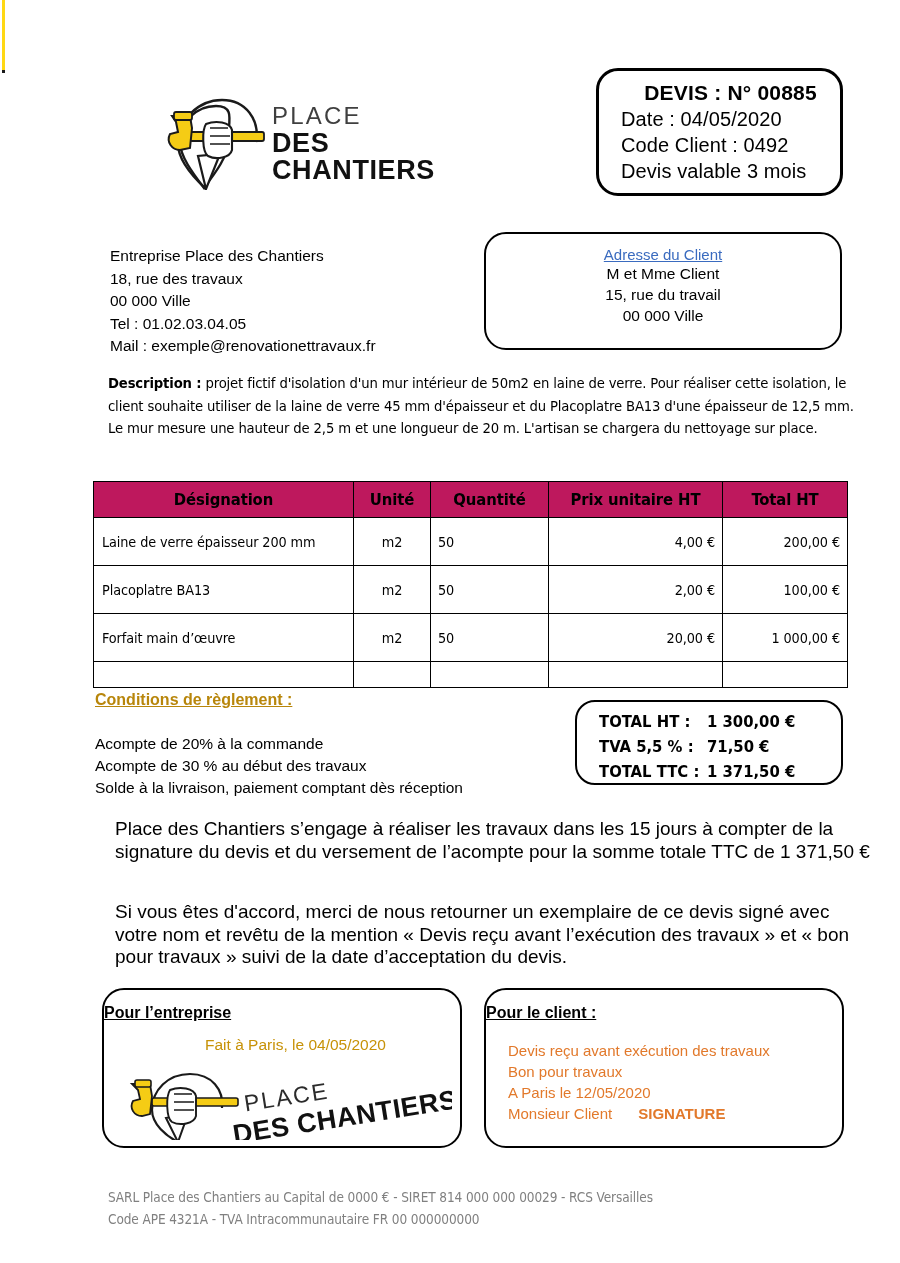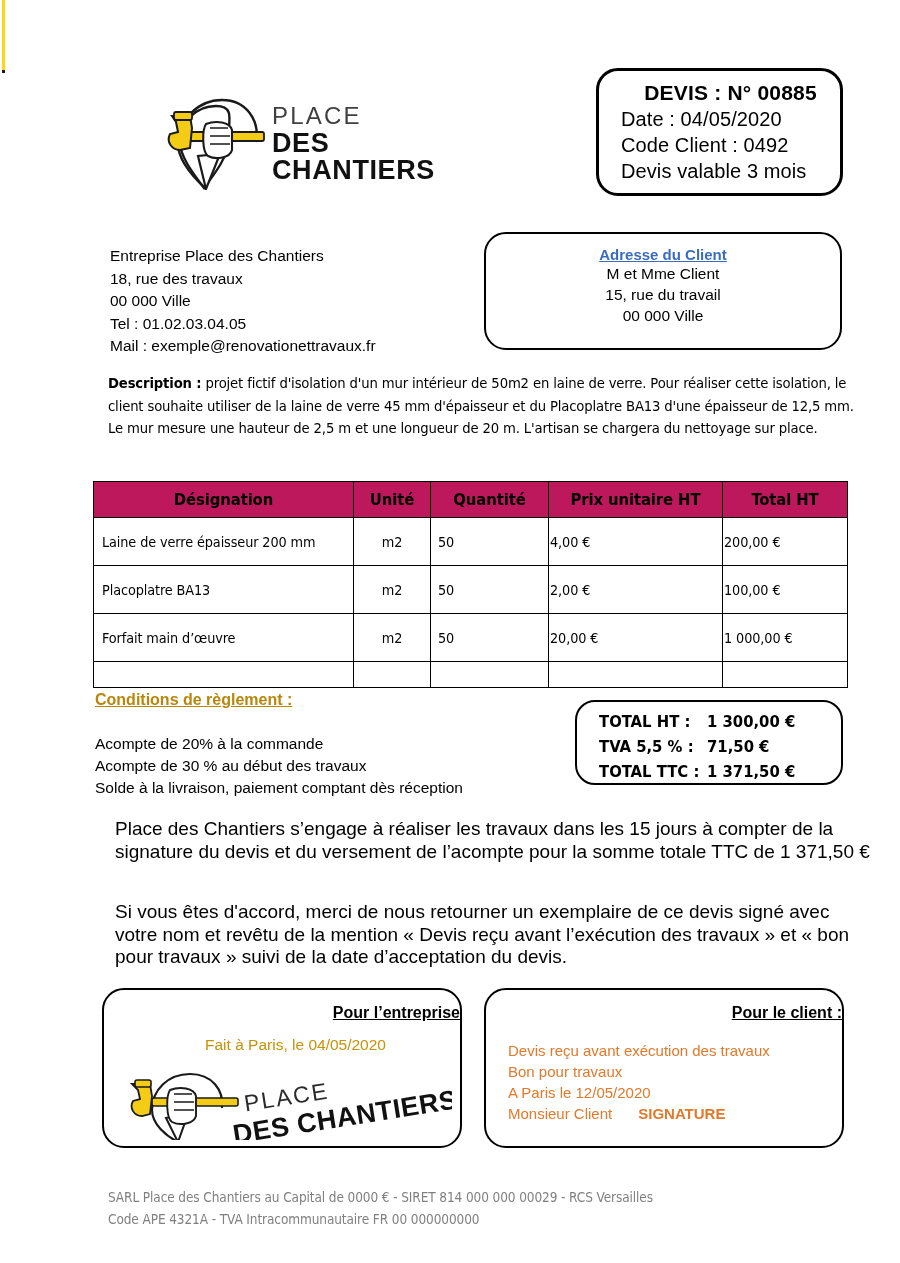--- a/index.html
+++ b/index.html
@@ -30,21 +30,21 @@
   .devis-box .dv-line{font-size:20px;margin-top:3px;letter-spacing:.1px;}
 
   
   .company-addr{position:absolute;left:110px;top:245px;font-size:15.5px;line-height:22.5px;}
   .client-box{
     position:absolute;left:484px;top:232px;width:358px;height:118px;
     border:2.5px solid #000;border-radius:22px;box-sizing:border-box;
     display:flex;flex-direction:column;align-items:center;justify-content:flex-start;
     padding-top:12px;
   }
-  .client-box .cb-title{font-size:15px;color:#3a6bbf;text-decoration:underline;font-weight:700;}
+  .client-box .cb-title{font-size:15px;color:#3a6bbf;text-decoration:underline;font-weight:400;}
   .client-box .cb-line{font-size:15.5px;line-height:21px;}
 
   
   .description{
     position:absolute;left:108px;top:372px;width:748px;
     font-family:"DejaVu Sans Condensed","Liberation Sans",sans-serif;
     font-size:14.7px;line-height:22.5px;letter-spacing:-0.15px;
   }
   .description b{font-weight:700;}
 
@@ -59,21 +59,21 @@
   .tbl td{
     height:45px;font-size:14.3px;
     font-family:"DejaVu Sans Condensed","Liberation Sans",sans-serif;
     letter-spacing:-0.1px;
   }
   .c-desig{width:260px;} .c-unite{width:77px;} .c-qte{width:118px;}
   .c-pu{width:174px;} .c-tot{width:125px;}
   td.t-desig{text-align:left;padding-left:8px;}
   td.t-unite{text-align:center;}
   td.t-qte{text-align:left;padding-left:7px;}
-  td.t-pu,td.t-tot{padding-right:7px;}
+  td.t-pu,td.t-tot{text-align:right;padding-right:7px;}
   .tbl tr.spacer td{height:23px;border-top:none;}
 
   
   .cond-title{
     position:absolute;left:95px;top:691px;font-size:16px;font-weight:700;
     color:#B8860B;text-decoration:underline;
   }
   .cond-lines{position:absolute;left:95px;top:733px;font-size:15.5px;line-height:22px;}
 
   .totals-box{
@@ -89,21 +89,21 @@
   
   .para{position:absolute;left:95px;width:760px;font-size:19px;line-height:22.5px;margin-left:20px;}
   .para1{top:818px;}
   .para2{top:901px;}
 
   
   .sig-box{position:absolute;top:988px;width:360px;height:160px;
     border:2.5px solid #000;border-radius:22px;box-sizing:border-box;}
   .sig-left{left:102px;}
   .sig-right{left:484px;}
-  .sig-title{text-align:right;font-size:16px;font-weight:700;text-decoration:underline;margin-top:14px;}
+  .sig-title{text-align:left;font-size:16px;font-weight:700;text-decoration:underline;margin-top:14px;}
   .sig-date{text-align:center;font-size:15.5px;color:#C79208;margin-top:14px;margin-left:27px;}
   .stamp{position:absolute;left:18px;top:78px;width:330px;height:72px;}
   .sig-client-lines{margin:18px 0 0 22px;font-size:15px;line-height:21px;color:#E2792B;}
   .sig-client-lines .sig-strong{font-weight:700;margin-left:26px;}
 
   
   .footer{position:absolute;left:108px;top:1186px;width:700px;
     font-family:"DejaVu Sans Condensed","Liberation Sans",sans-serif;
     font-size:13.5px;line-height:22px;color:#808080;letter-spacing:-0.1px;}
 </style>

